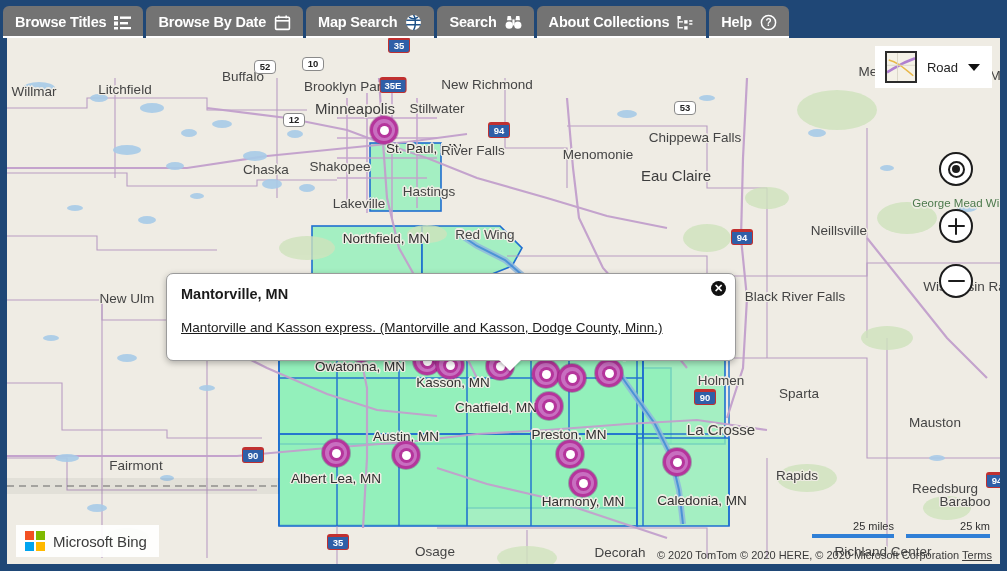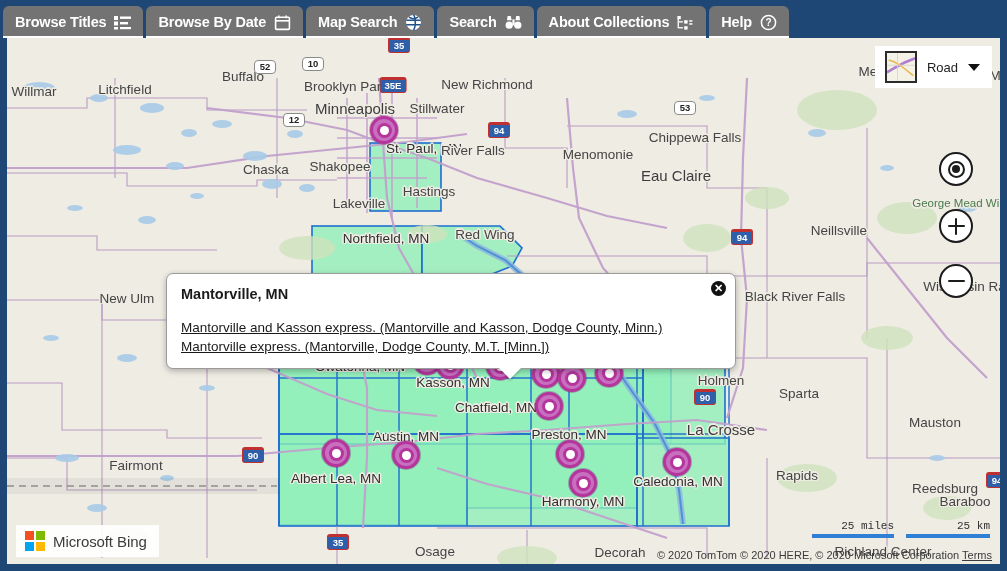--- a/index.html
+++ b/index.html
@@ -181,21 +181,21 @@
     position: absolute; left: 9px; bottom: 7px;
     background: rgba(255,255,255,.92);
     display: flex; align-items: center; gap: 8px;
     padding: 6px 12px 6px 9px;
     z-index: 30;
   }
   #bing-grid { display: grid; grid-template-columns: 9px 9px; grid-template-rows: 9px 9px; gap: 2px; }
   #bing-text { font-size: 15px; color: #3c3c3c; letter-spacing: -0.1px; }
 
   
-  #scalebars { position: absolute; right: 10px; bottom: 26px; z-index: 28; display: flex; gap: 12px; align-items: flex-end; font-family: Liberation Mono, monospace; }
+  #scalebars { position: absolute; right: 10px; bottom: 26px; z-index: 28; display: flex; gap: 12px; align-items: flex-end; }
   .scalewrap { text-align: right; }
   .scale-label { font-size: 11px; color: #303030; margin-bottom: 2px; display: block; }
   .scale-line { height: 4px; background: #2f7fd6; }
   #scale-mi .scale-line { width: 82px; }
   #scale-km .scale-line { width: 84px; }
 
   
   #attrib {
     position: absolute; right: 8px; bottom: 3px;
     font-size: 11px; color: #3a3a3a;
@@ -457,21 +457,21 @@
           <div class="mlabel med" style="left: 792px; top: 355px;">Sparta</div>
           <div class="mlabel big" style="left: 714px; top: 391px;">La Crosse</div>
           <div class="mlabel med" style="left: 928px; top: 384px;">Mauston</div>
           <div class="mlabel med" style="left: 790px; top: 437px;">Rapids</div>
           <div class="mlabel med" style="left: 938px; top: 450px;">Reedsburg</div>
           <div class="mlabel med" style="left: 958px; top: 463px;">Baraboo</div>
           <div class="mlabel hi" style="left: 399px; top: 398px;">Austin, MN</div>
           <div class="mlabel hi" style="left: 329px; top: 440px;">Albert Lea, MN</div>
           <div class="mlabel hi" style="left: 562px; top: 396px;">Preston, MN</div>
           <div class="mlabel hi" style="left: 576px; top: 463px;">Harmony, MN</div>
-          <div class="mlabel hi" style="left: 671px; top: 443px;">Caledonia, MN</div>
+          <div class="mlabel hi" style="left: 671px; top: 462px; padding-left: 48px;">Caledonia, MN</div>
           <div class="mlabel med" style="left: 129px; top: 427px;">Fairmont</div>
           <div class="mlabel med" style="left: 428px; top: 513px;">Osage</div>
           <div class="mlabel med" style="left: 613px; top: 514px;">Decorah</div>
           <div class="mlabel med" style="left: 876px; top: 513px;">Richland Center</div>
           <div class="mlabel med" style="left: 861px; top: 33px;">Me</div>
           <div class="mlabel med" style="left: 992px; top: 37px;">Me</div>
           <div class="mlabel park" style="left: 974px; top: 165px;">George Mead Wildlife Area</div>
         </div>
 
       <div id="map-shields">
@@ -506,21 +506,20 @@
           <div class="pin" style="left: 576px; top: 445px;"></div>
           <div class="pin" style="left: 670px; top: 424px;"></div>
         </div>
     </div>
 
     <div id="infobox">
       <div id="infobox-close">✕</div>
       <div id="infobox-title">Mantorville, MN</div>
       <div id="infobox-links">
           <a class="ib-link">Mantorville and Kasson express. (Mantorville and Kasson, Dodge County, Minn.)</a>
-          <a class="ib-link">Mantorville express. (Mantorville, Dodge County, M.T. [Minn.])</a>
         </div>
       <div id="infobox-tail"></div>
     </div>
 
     <div id="maptype">
       <div id="maptype-thumb">
         <svg viewBox="0 0 32 32" width="28" height="28">
           <rect width="32" height="32" fill="#f4f1e7"></rect>
           <path d="M0 22 C8 18 14 12 32 6" stroke="#b07fd0" stroke-width="3.2" fill="none"></path>
           <path d="M2 8 C10 10 16 14 30 26" stroke="#e8b84a" stroke-width="1.8" fill="none"></path>

